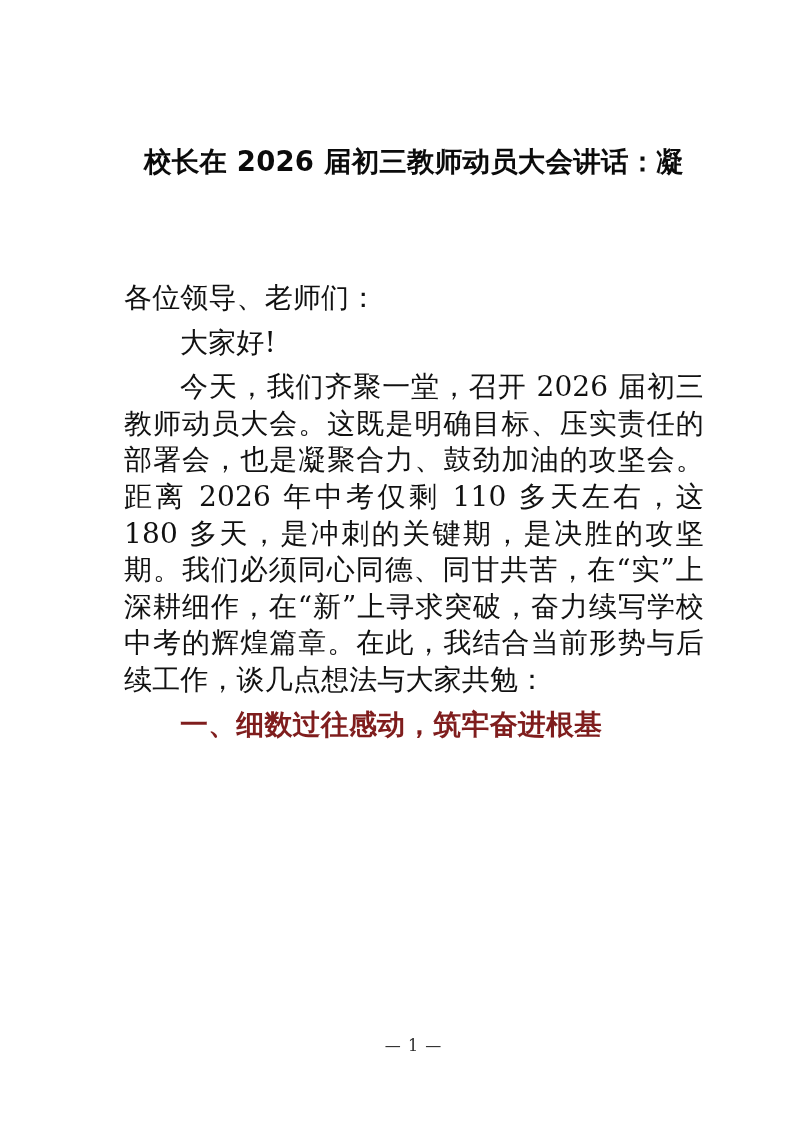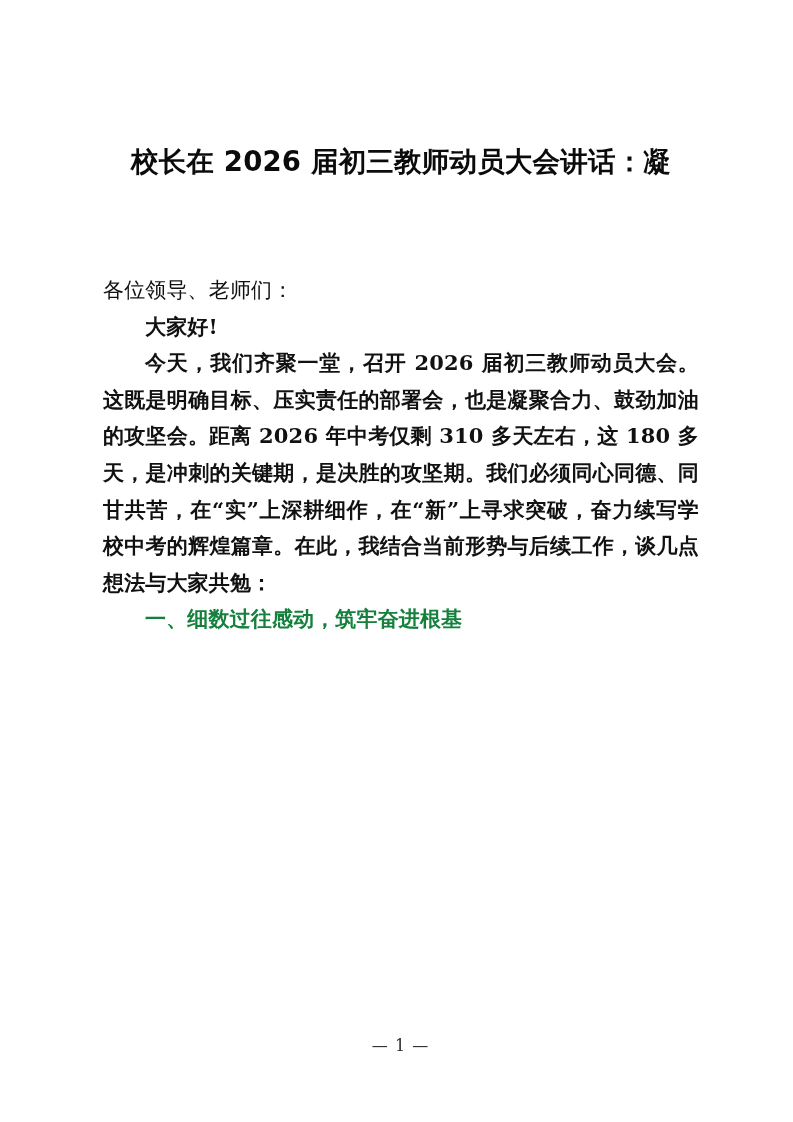--- a/index.html
+++ b/index.html
@@ -13,21 +13,21 @@
     height: 1122px;
     position: relative;
     overflow: hidden;
     font-family: "DejaVu Serif", "Liberation Serif", serif;
     color: #000000;
     -webkit-font-smoothing: antialiased;
   }
 
   .page {
     position: absolute;
-    left: 4px;
+    left: 17px;
     top: 0;
     width: 769px;
     height: 1122px;
     box-sizing: border-box;
     padding: 10px;
     background: #ffffff;
   }
 
   .doc-title {
     position: absolute;
@@ -44,40 +44,39 @@
   }
 
   .body-block {
     position: absolute;
     left: 99px;
     top: 272px;
     width: 596px;
   }
 
   p.para {
-    margin: 0;
-    font-size: 21px;
+    margin: 8px;
+    font-size: 28px;
     line-height: 36.6px;
     text-align: justify;
     text-justify: inter-character;
     letter-spacing: 0.15px;
     color: #111111;
     font-family: "DejaVu Serif", "Liberation Serif", serif;
     white-space: normal;
   }
 
   p.para.indent {
     text-indent: 2em;
-    font-weight: bold;
   }
 
   p.para.heading {
     text-indent: 2em;
     font-weight: 700;
-    color: #15803d;
+    color: #7f1d1d;
   }
 
   p.para.flush {
     text-indent: 0;
   }
 
   .page-footer {
     position: absolute;
     left: 0;
     top: 1036px;
@@ -98,21 +97,21 @@
   <div class="doc-title">
     <div>校长在 2026 届初三教师动员大会讲话：凝</div>
   </div>
 
   <div class="body-block">
 
     <p class="para flush">各位领导、老师们：</p>
 
     <p class="para indent">大家好!</p>
 
-    <p class="para indent">今天，我们齐聚一堂，召开 2026 届初三教师动员大会。这既是明确目标、压实责任的部署会，也是凝聚合力、鼓劲加油的攻坚会。距离 2026 年中考仅剩 310 多天左右，这 180 多天，是冲刺的关键期，是决胜的攻坚期。我们必须同心同德、同甘共苦，在“实”上深耕细作，在“新”上寻求突破，奋力续写学校中考的辉煌篇章。在此，我结合当前形势与后续工作，谈几点想法与大家共勉：</p>
+    <p class="para indent">今天，我们齐聚一堂，召开 2026 届初三教师动员大会。这既是明确目标、压实责任的部署会，也是凝聚合力、鼓劲加油的攻坚会。距离 2026 年中考仅剩 110 多天左右，这 180 多天，是冲刺的关键期，是决胜的攻坚期。我们必须同心同德、同甘共苦，在“实”上深耕细作，在“新”上寻求突破，奋力续写学校中考的辉煌篇章。在此，我结合当前形势与后续工作，谈几点想法与大家共勉：</p>
 
     <p class="para heading">一、细数过往感动，筑牢奋进根基</p>
 
 
   </div>
 
   <div class="page-footer">— 1 —</div>
 
 </div>
 

